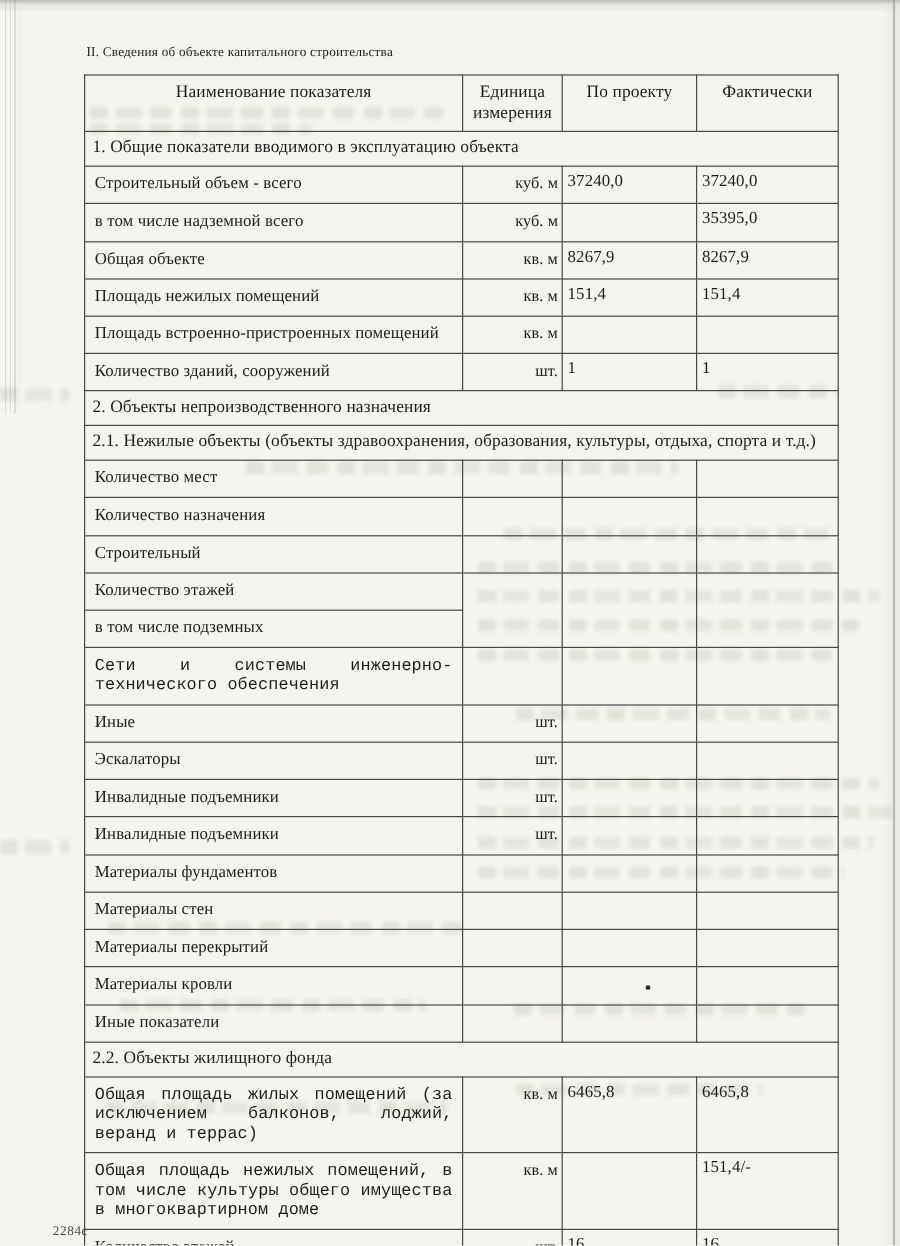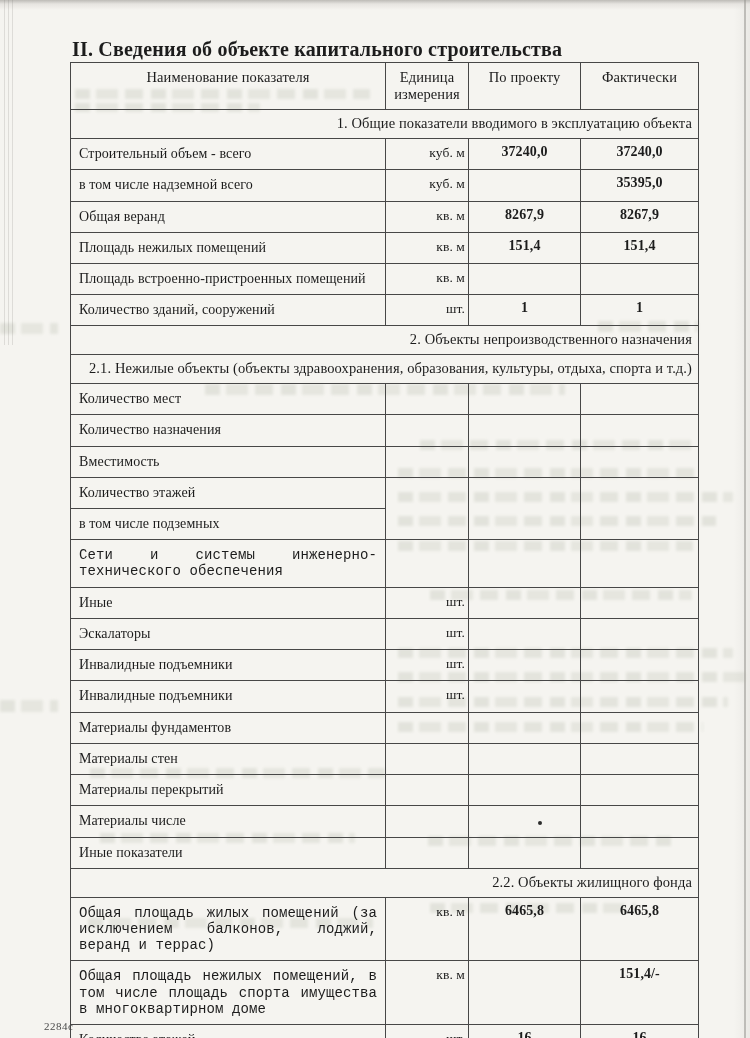--- a/index.html
+++ b/index.html
@@ -45,21 +45,21 @@
       rgba(139,146,124,0)    15px, rgba(139,146,124,0)    21px,
       rgba(139,146,124,0.45) 21px, rgba(139,146,124,0.45) 43px,
       rgba(139,146,124,0)    43px, rgba(139,146,124,0)    50px,
       rgba(139,146,124,0.50) 50px, rgba(139,146,124,0.50) 68px,
       rgba(139,146,124,0)    68px, rgba(139,146,124,0)    76px);
     z-index: 1;
   }
   
   .title {
     position: absolute; left: 72px; top: 38px;
-    font-size: 20px; font-weight: bold; margin: 0;
+    font-size: 11px; font-weight: normal; margin: 0;
     letter-spacing: 0.2px;
     z-index: 4;
   }
   table.doc-table {
     position: absolute; left: 70px; top: 62px;
     width: 628px;
     border-collapse: collapse;
     table-layout: fixed;
     z-index: 4;
     background: transparent;
@@ -72,42 +72,41 @@
     letter-spacing: 0.1px;
   }
   .doc-table th {
     font-weight: normal;
     font-size: 14.5px;
     padding: 6px 4px;
     line-height: 1.18;
     vertical-align: top;
   }
   td.section-cell {
-    text-align: right;
+    text-align: left;
     padding: 5px 6px 6px;
     font-size: 14.5px;
   }
   td.lbl {
     text-align: left;
     padding: 7px 8px 7px;
   }
   td.lbl.justify {
     text-align: justify;
     text-align-last: left;
     font-family: Liberation Mono, monospace;
   }
   td.unit {
     text-align: right;
     padding: 6px 3px 6px;
     font-size: 13.5px;
   }
   td.val {
-    text-align: center;
     padding: 5px 4px 6px;
-    font-weight: bold;
+    font-weight: normal;
   }
   td.dot-cell { position: relative; }
   td.dot-cell::after {
     content: "";
     position: absolute; left: 62%; top: 48%;
     width: 4px; height: 4px; border-radius: 50%;
     background: #2c2c2c;
   }
   .footer-code {
     position: absolute; left: 44px; top: 993px;
@@ -174,21 +173,21 @@
         <td class="val">37240,0</td>
         <td class="val">37240,0</td>
       </tr>
       <tr>
         <td class="lbl">в том числе надземной всего</td>
         <td class="unit">куб. м</td>
         <td class="val"></td>
         <td class="val">35395,0</td>
       </tr>
       <tr>
-        <td class="lbl">Общая веранд</td>
+        <td class="lbl">Общая объекте</td>
         <td class="unit">кв. м</td>
         <td class="val">8267,9</td>
         <td class="val">8267,9</td>
       </tr>
       <tr>
         <td class="lbl">Площадь нежилых помещений</td>
         <td class="unit">кв. м</td>
         <td class="val">151,4</td>
         <td class="val">151,4</td>
       </tr>
@@ -216,21 +215,21 @@
         <td class="val"></td>
         <td class="val"></td>
       </tr>
       <tr>
         <td class="lbl">Количество назначения</td>
         <td class="unit"></td>
         <td class="val"></td>
         <td class="val"></td>
       </tr>
       <tr>
-        <td class="lbl">Вместимость</td>
+        <td class="lbl">Строительный</td>
         <td class="unit"></td>
         <td class="val"></td>
         <td class="val"></td>
       </tr>
       <tr>
         <td class="lbl">Количество этажей</td>
         <td class="unit" rowspan="2"></td>
         <td class="val" rowspan="2"></td>
         <td class="val" rowspan="2"></td>
       </tr>
@@ -279,42 +278,42 @@
         <td class="val"></td>
         <td class="val"></td>
       </tr>
       <tr>
         <td class="lbl">Материалы перекрытий</td>
         <td class="unit"></td>
         <td class="val"></td>
         <td class="val"></td>
       </tr>
       <tr>
-        <td class="lbl">Материалы числе</td>
+        <td class="lbl">Материалы кровли</td>
         <td class="unit"></td>
         <td class="val dot-cell"></td>
         <td class="val"></td>
       </tr>
       <tr>
         <td class="lbl">Иные показатели</td>
         <td class="unit"></td>
         <td class="val"></td>
         <td class="val"></td>
       </tr>
       <tr>
         <td colspan="4" class="section-cell">2.2. Объекты жилищного фонда</td>
       </tr>
       <tr>
         <td class="lbl justify">Общая площадь жилых помещений (за исключением балконов, лоджий, веранд и террас)</td>
         <td class="unit">кв. м</td>
         <td class="val">6465,8</td>
         <td class="val">6465,8</td>
       </tr>
       <tr>
-        <td class="lbl justify">Общая площадь нежилых помещений, в том числе площадь спорта имущества в многоквартирном доме</td>
+        <td class="lbl justify">Общая площадь нежилых помещений, в том числе культуры общего имущества в многоквартирном доме</td>
         <td class="unit">кв. м</td>
         <td class="val"></td>
         <td class="val">151,4/-</td>
       </tr>
       <tr>
         <td class="lbl">Количество этажей</td>
         <td class="unit">шт.</td>
         <td class="val">16</td>
         <td class="val">16</td>
       </tr>

